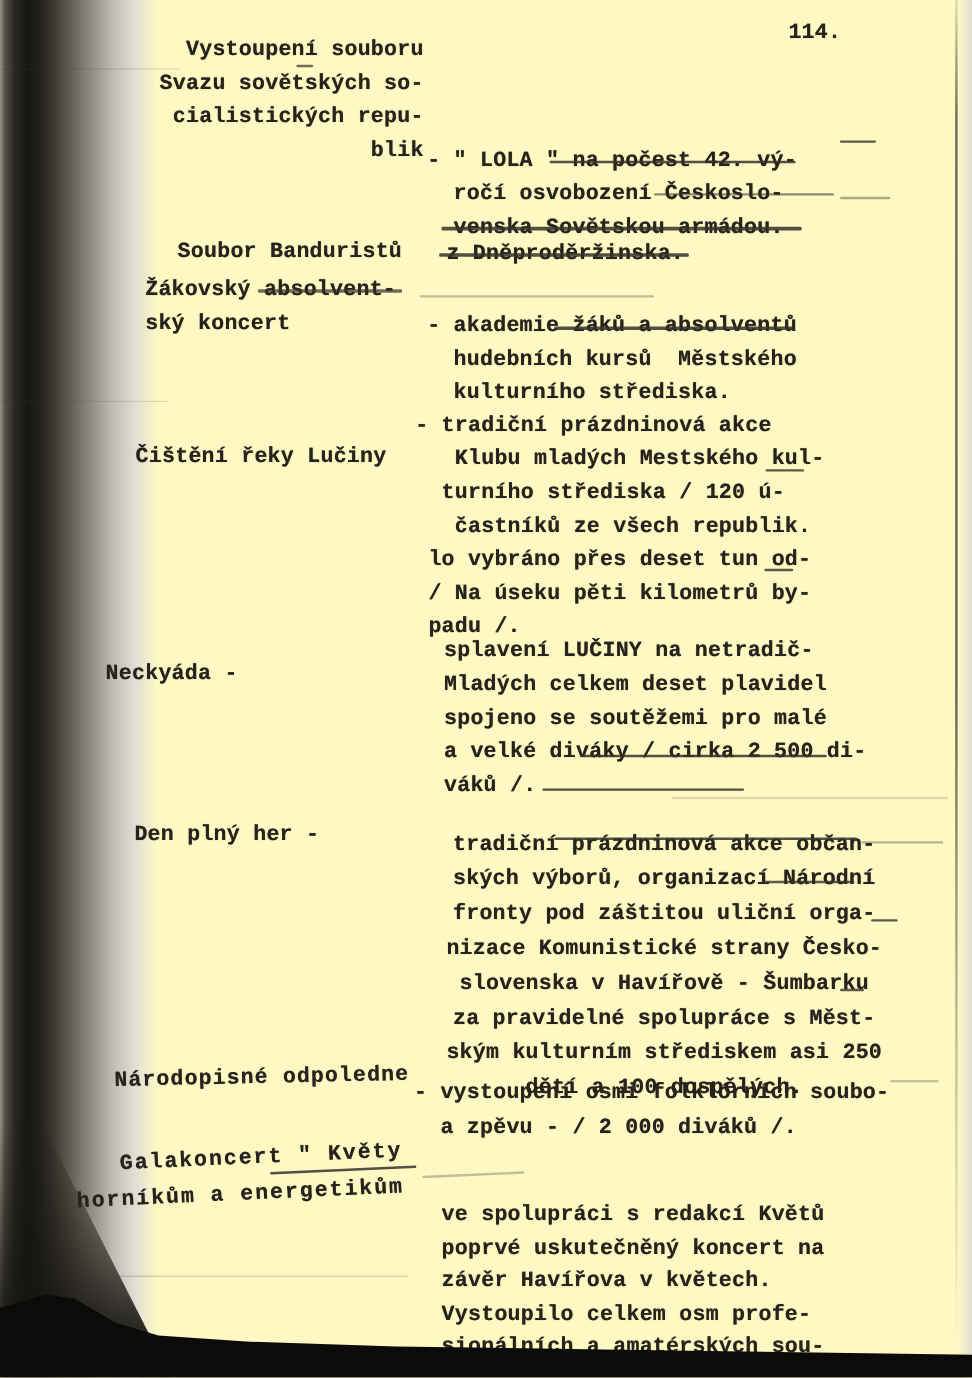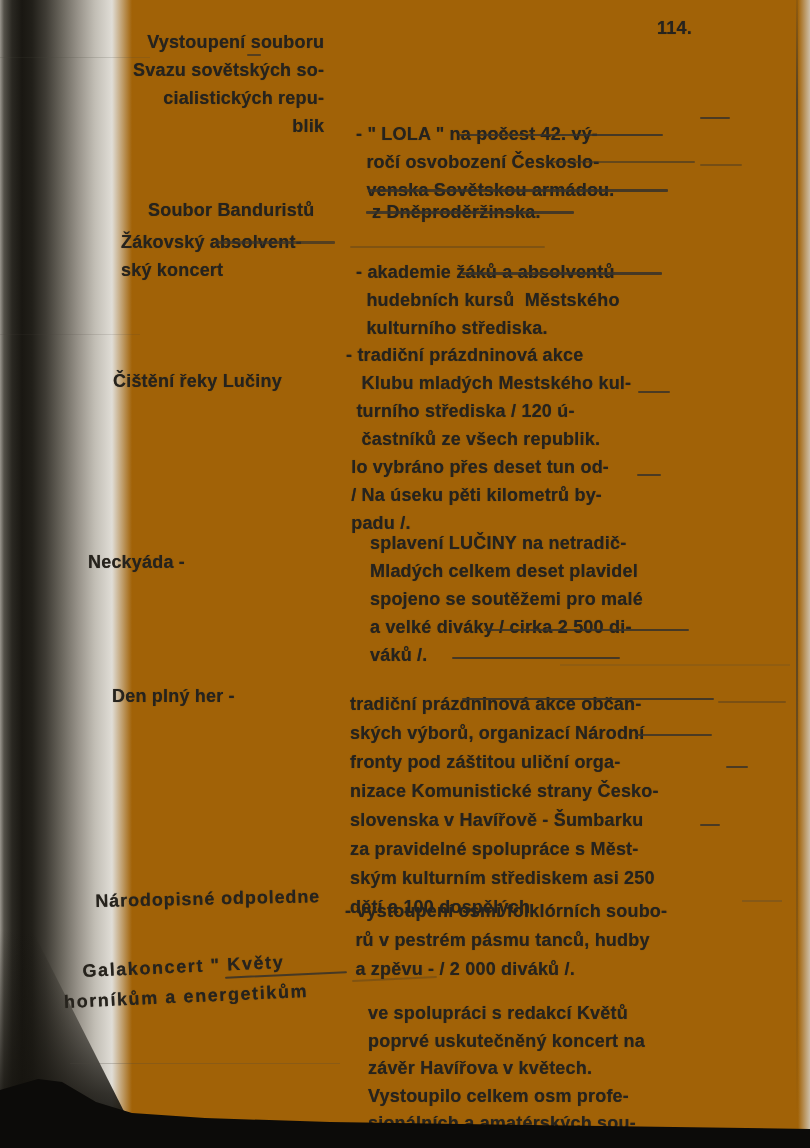--- a/index.html
+++ b/index.html
@@ -1,19 +1,19 @@
 <!DOCTYPE html>
 <html><head>
 <meta charset="utf-8">
 <style>
   html,body{margin:0;padding:0;background:#888;}
   #page{
     position:relative;width:810px;height:1148px;overflow:hidden;
-    background:#a16207;
-    font-family:Liberation Sans, sans-serif;
+    background:#fef9c3;
+    font-family:Liberation Mono, monospace;
   }
   .blk{
     position:absolute;
     font-weight:bold;font-size:18px;line-height:28px;
     color:#26231d;
     letter-spacing:.2px;
     text-shadow:0 0 .7px rgba(45,40,33,.75);
   }
   .tl{white-space:pre;}
   
@@ -109,37 +109,36 @@
       <div class="tl">splavení LUČINY na netradič-</div>
       <div class="tl">Mladých celkem deset plavidel</div>
       <div class="tl">spojeno se soutěžemi pro malé</div>
       <div class="tl">a velké diváky / cirka 2 500 di-</div>
       <div class="tl">váků /.</div>
     </div>
 
   <div class="blk" style="left:112px;top:682px;">
       <div class="tl">Den plný her -</div>
     </div>
-  <div class="blk" style="left:350px;top:690px;line-height:29px;">
+  <div class="blk" style="left:372px;top:690px;line-height:29px;text-align:center;">
       <div class="tl">tradiční prázdninová akce občan-</div>
       <div class="tl">ských výborů, organizací Národní</div>
       <div class="tl">fronty pod záštitou uliční orga-</div>
       <div class="tl">nizace Komunistické strany Česko-</div>
       <div class="tl">slovenska v Havířově - Šumbarku</div>
       <div class="tl">za pravidelné spolupráce s Měst-</div>
       <div class="tl">ským kulturním střediskem asi 250</div>
       <div class="tl">dětí a 100 dospělých.</div>
     </div>
 
   <div class="blk rot-e7" style="left:95px;top:887px;">
       <div class="tl">Národopisné odpoledne</div>
     </div>
   <div class="blk" style="left:345px;top:897px;line-height:29px;">
       <div class="tl">- vystoupení osmi folklórních soubo-</div>
-      <div class="tl">  rů v pestrém pásmu tanců, hudby</div>
       <div class="tl">  a zpěvu - / 2 000 diváků /.</div>
     </div>
 
   <div class="blk rot-e8" style="left:62px;top:957px;">
       <div class="tl">   Galakoncert " Květy</div>
       <div class="tl">horníkům a energetikům</div>
     </div>
   <div class="blk" style="left:368px;top:1000px;line-height:27.5px;">
       <div class="tl">ve spolupráci s redakcí Květů</div>
       <div class="tl">poprvé uskutečněný koncert na</div>

